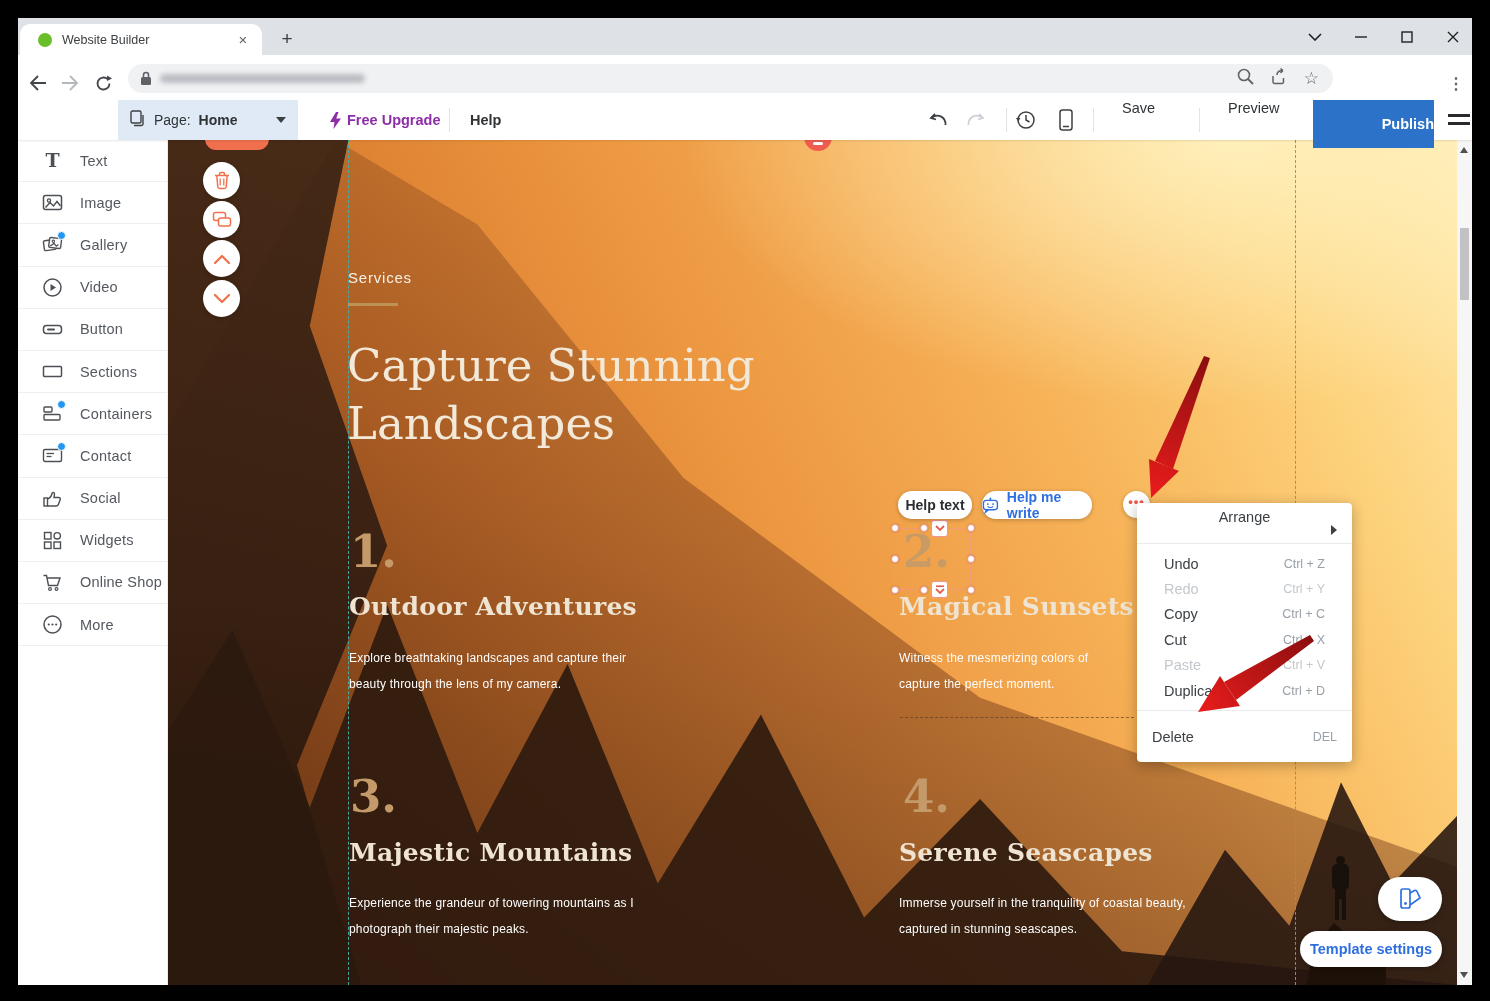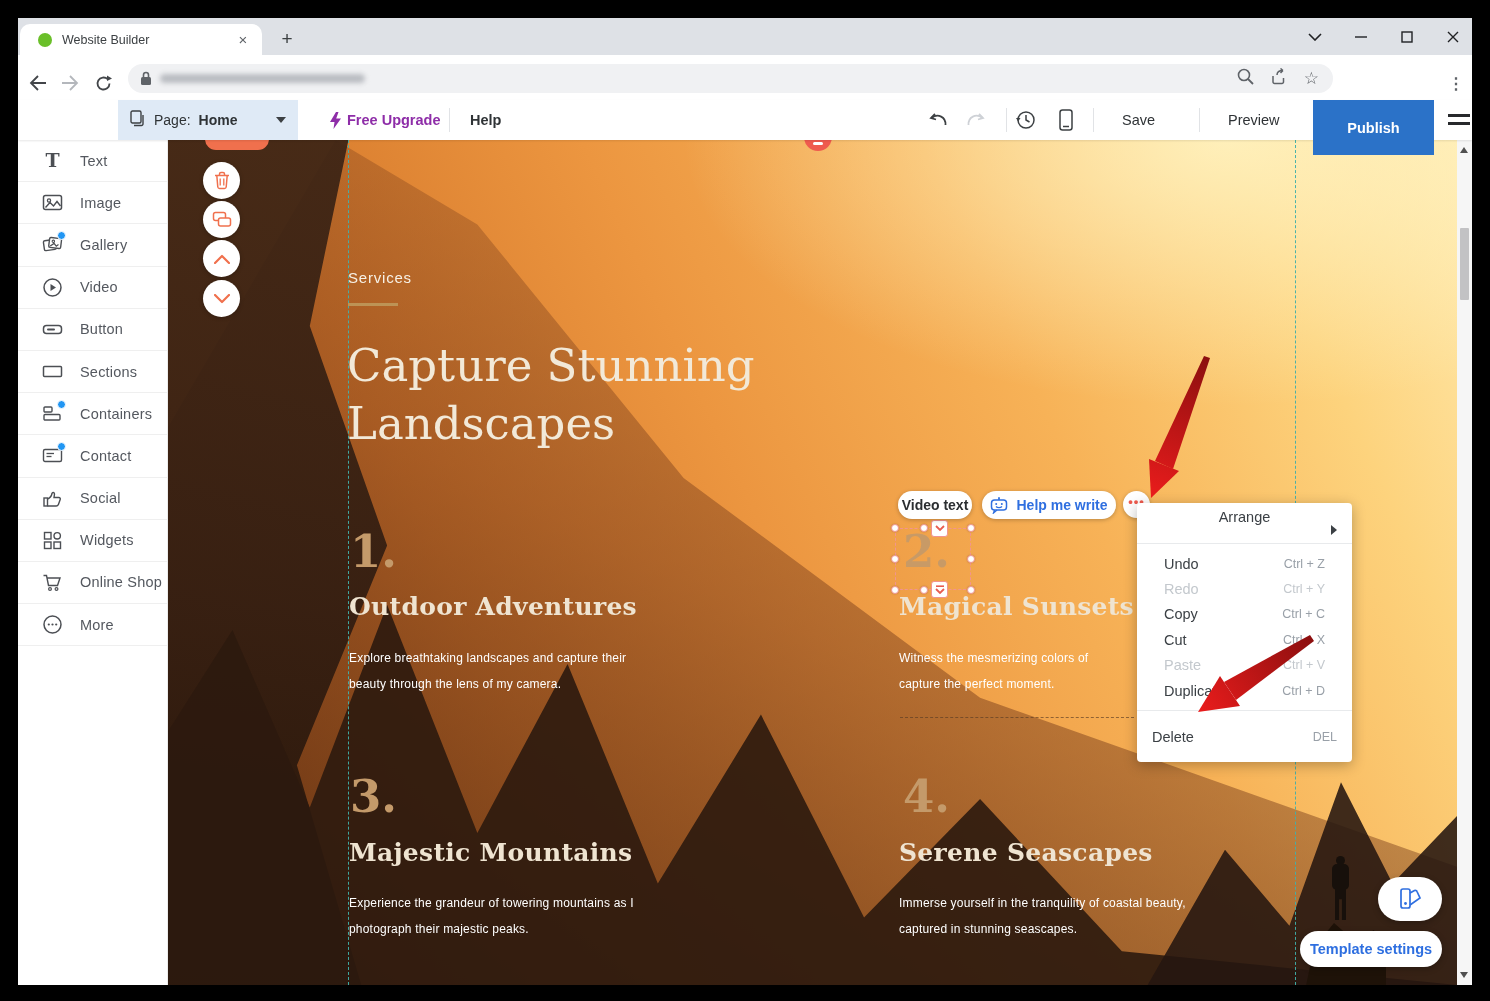--- a/index.html
+++ b/index.html
@@ -38,25 +38,25 @@
   .pageblock .lbl { font-size:14px; color:#2f3336; }
   .pageblock .name { font-size:14px; font-weight:bold; color:#2f3336; }
   .caret { width:0; height:0; border-left:5px solid transparent; border-right:5px solid transparent;
            border-top:6px solid #3c4043; margin-left:auto; }
   .upgrade { position:absolute; left:312px; top:0; height:40px; display:flex; align-items:center; gap:6px;
              color:#8e2da8; font-size:14.5px; font-weight:bold; }
   .vsep { position:absolute; top:8px; width:1px; height:24px; background:#e1e3e6; }
   .helpbtn { position:absolute; left:452px; top:0; height:40px; display:flex; align-items:center;
              font-size:14.5px; color:#2f3336; font-weight:bold; }
   .tbico { position:absolute; top:6px; width:28px; height:28px; display:flex; align-items:center; justify-content:center; }
-  .savebtn,.prevbtn { position:absolute; top:0; height:40px; display:flex; align-items:center;
+  .savebtn,.prevbtn { position:absolute; top:0; height:40px; display:flex; align-items:flex-start;
                       font-size:14.5px; color:#2f3336; }
-  .publish { position:absolute; left:1295px; top:0; width:121px; height:55px; background:#2b72c8;
+  .publish { position:absolute; left:1295px; top:0; width:121px; height:48px; background:#2b72c8;
              color:#fff; font-size:14.5px; font-weight:bold; display:flex; align-items:center;
-             justify-content:center; }
+             justify-content:flex-end; }
   .burger { position:absolute; left:1430px; top:12px; width:22px; height:16px; }
   .burger i { position:absolute; left:0; width:22px; height:2.5px; background:#27292c; display:block; }
 
   
   .main { position:absolute; left:0; top:122px; width:100%; height:845px; display:flex; }
   .sidebar { width:150px; height:100%; background:#fff; border-right:1px solid #ececec; flex:none; }
   .sb-item { height:42.2px; display:flex; align-items:center; padding-left:24px; gap:17px;
              border-bottom:1px solid #efefef; position:relative; cursor:pointer; }
   .sb-item .lab { font-size:14.5px; color:#54585f; letter-spacing:.2px; }
   .sb-ic { width:21px; height:21px; position:relative; flex:none; color:#4c4f54; }
@@ -116,21 +116,21 @@
   .handle { position:absolute; width:8px; height:8px; border-radius:50%; background:#fff;
             border:1px solid #f2948f; box-shadow:0 0 2px rgba(0,0,0,.2); }
   .sq-handle { position:absolute; width:17px; height:17px; background:#fff; border:1px solid #f2948f;
                border-radius:3px; display:flex; align-items:center; justify-content:center; }
   .sq-handle svg { display:block; }
 
   .pill-btn { position:absolute; height:28px; border-radius:14px; background:#fff;
               box-shadow:0 1px 4px rgba(0,0,0,.25); display:flex; align-items:center; justify-content:center;
               font-size:14px; font-weight:bold; z-index:45; cursor:pointer; }
   .editpill { left:730px; top:351px; width:74px; color:#2b2e31; }
-  .helppill { left:814px; top:351px; width:134px; color:#2f6fe0; gap:7px; }
+  .helppill { left:814px; top:351px; width:110px; color:#2f6fe0; gap:7px; }
   .morebtn { position:absolute; left:955px; top:351px; width:27px; height:27px; border-radius:50%;
              background:#fff; box-shadow:0 1px 4px rgba(0,0,0,.25); z-index:40; color:#ef5b4e;
              font-size:13px; font-weight:bold; letter-spacing:1px; display:flex; align-items:center;
              justify-content:center; padding-bottom:6px; }
 
   
   .menu { position:absolute; left:969px; top:363px; width:215px; background:#fff; border-radius:4px;
           box-shadow:0 3px 14px rgba(0,0,0,.28); z-index:50; overflow:hidden; }
   .mi { display:flex; align-items:center; height:25.4px; padding:0 15px; font-size:14.5px; color:#3b4045; cursor:pointer; }
   .mi .sc { margin-left:auto; font-size:12.5px; color:#99a0a8; }
@@ -536,21 +536,21 @@
           </span>
           <span class="sq-handle" style="left:50%;bottom:-9px;margin-left:-2px;">
             <svg width="10" height="9" viewBox="0 0 10 9">
                 <line x1="1" y1="1.2" x2="9" y2="1.2" stroke="#e85c50" stroke-width="1.6"></line>
                 <polyline points="1,4 5,8 9,4" fill="none" stroke="#e85c50" stroke-width="1.8"></polyline>
               </svg>
           </span>
         </div>
 
         <div class="pill-btn editpill">
-          <span>Video text</span>
+          <span>Help text</span>
         </div>
         <div class="pill-btn helppill">
           <svg width="19" height="17" viewBox="0 0 19 17">
               <rect x="1.5" y="3" width="15" height="10" rx="3" fill="none" stroke="#2f6fe0" stroke-width="1.5"></rect>
               <line x1="9" y1="3" x2="9" y2="1" stroke="#2f6fe0" stroke-width="1.5"></line>
               <circle cx="9" cy="0.9" r="0.9" fill="#2f6fe0"></circle>
               <circle cx="6.2" cy="7" r="1" fill="#2f6fe0"></circle>
               <circle cx="11.8" cy="7" r="1" fill="#2f6fe0"></circle>
               <path d="M6 9.5 C7.5 11 10.5 11 12 9.5" fill="none" stroke="#2f6fe0" stroke-width="1.3"></path>
               <path d="M4.5 13 L3.5 16 L7 13" fill="none" stroke="#2f6fe0" stroke-width="1.3"></path>

